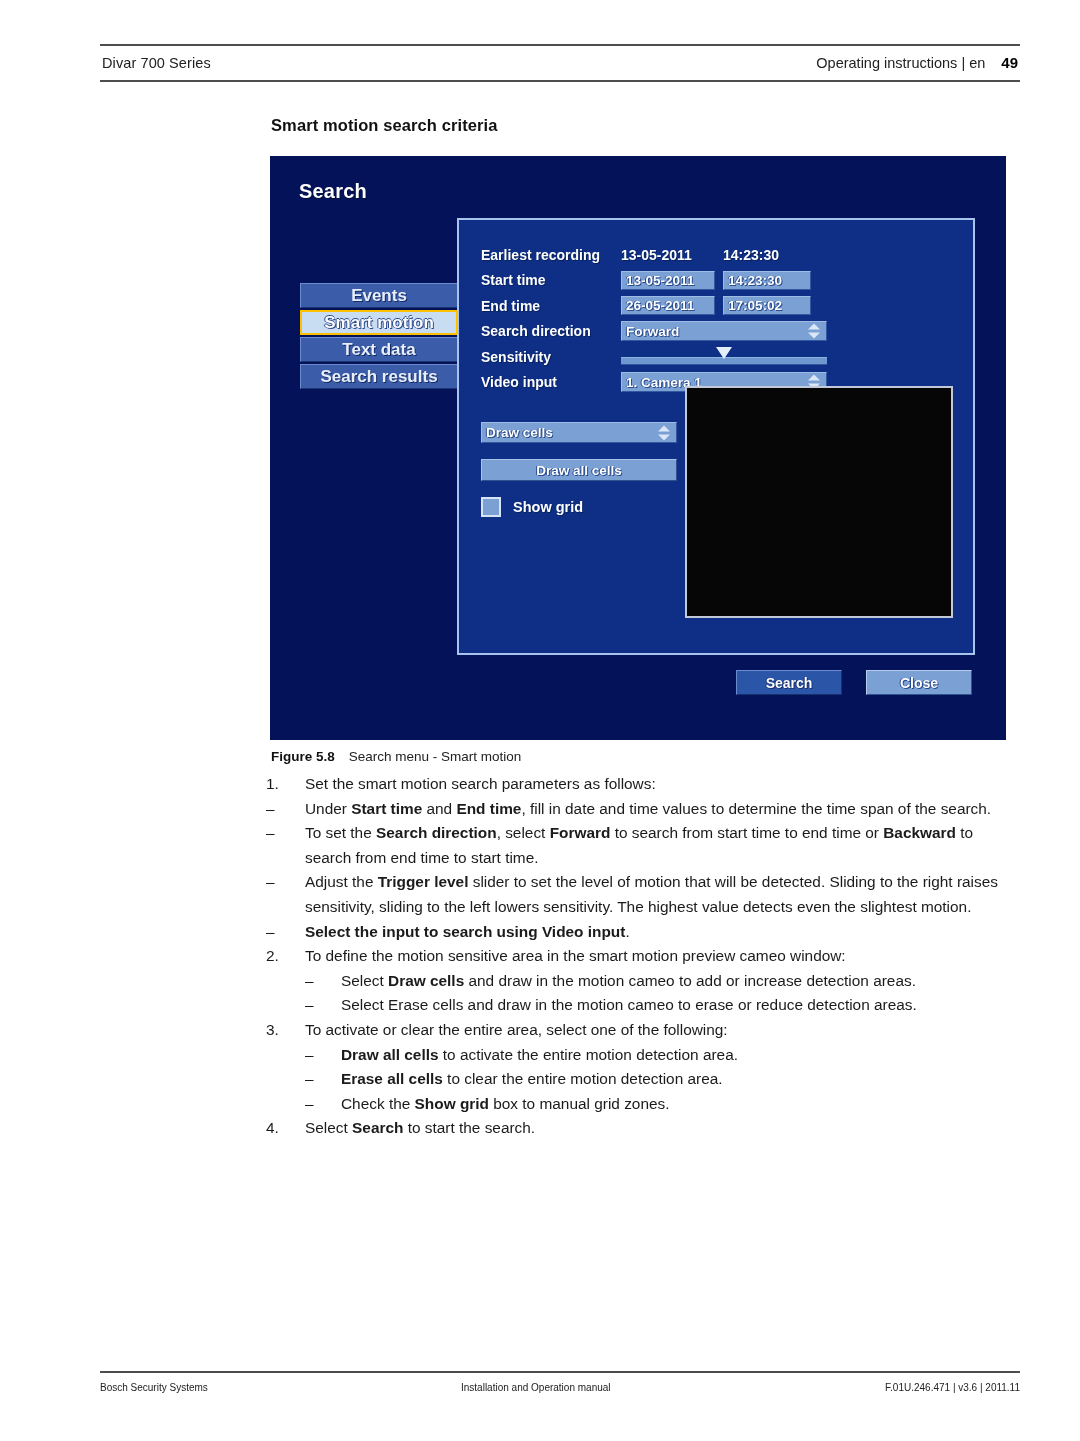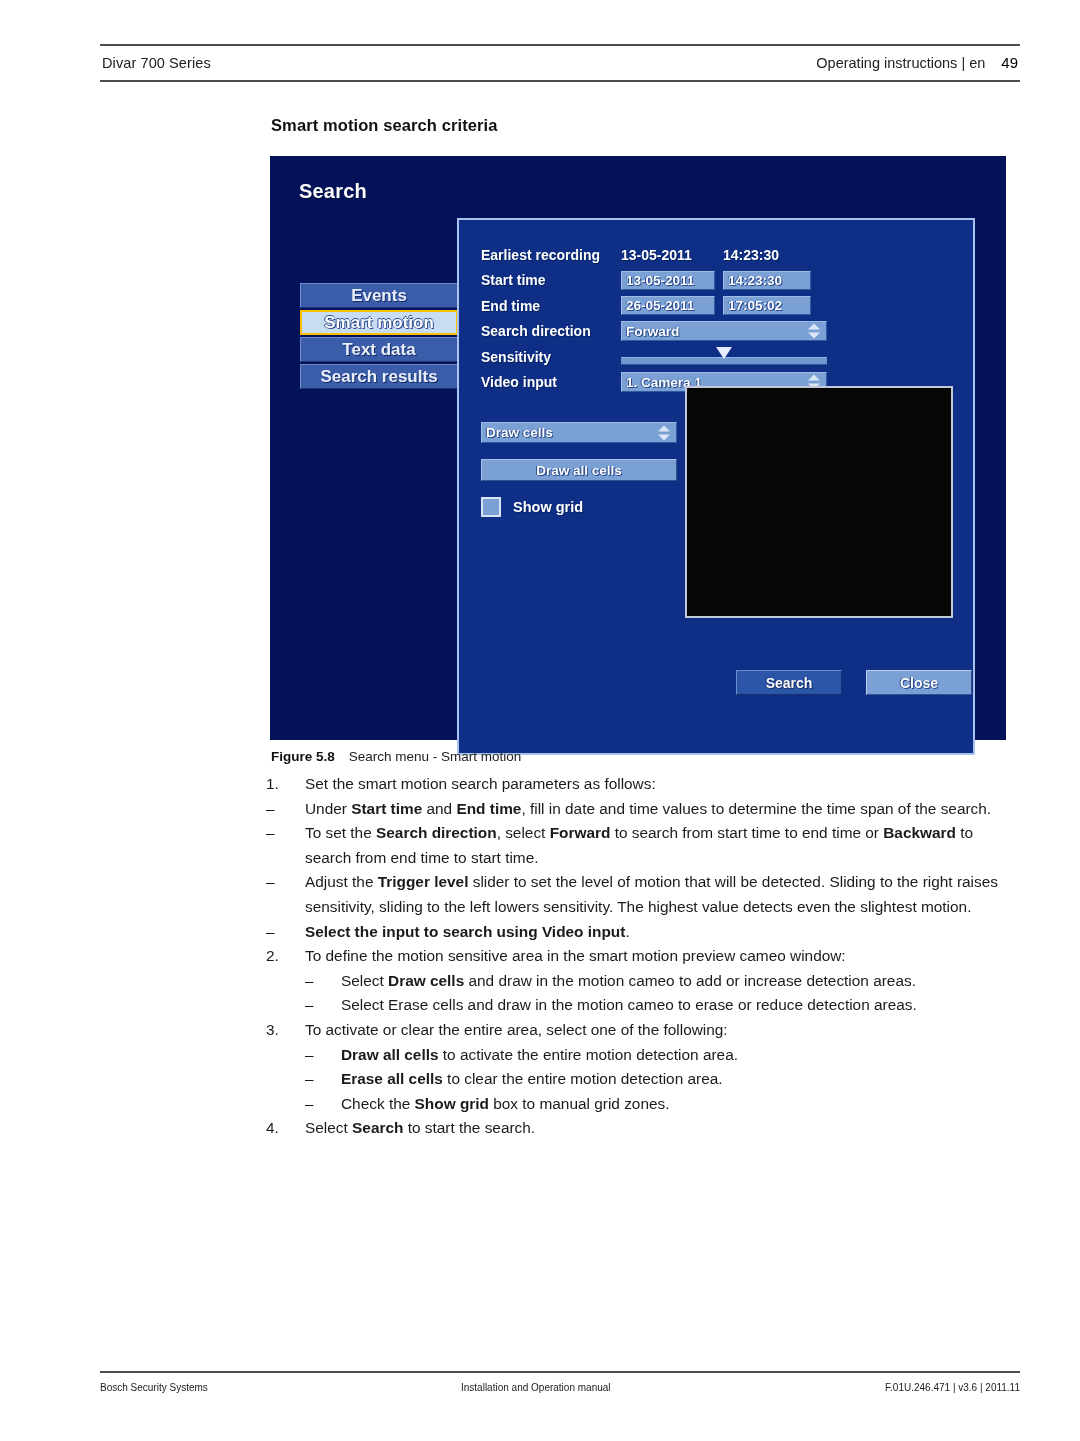--- a/index.html
+++ b/index.html
@@ -39,21 +39,21 @@
     font-size: 14.5px;
     color: #222;
   }
   .page-header .hleft { letter-spacing: .1px; }
   .page-header .hright {
     display: flex;
     align-items: center;
     gap: 16px;
   }
   .page-header .hright .pgnum {
-    font-weight: normal;
+    font-weight: bold;
     font-size: 15px;
     color: #000;
   }
 
   
   .section-title {
     position: absolute;
     left: 271px;
     top: 116px;
     font-size: 16.5px;
@@ -113,21 +113,21 @@
     border: 2px solid #ffc000;
     text-shadow: 1px 1px 0 #2b4a91, -1px 0 0 #2b4a91, 0 -1px 0 #2b4a91;
   }
 
   
   .dialog {
     position: absolute;
     left: 187px;
     top: 62px;
     width: 518px;
-    height: 537px;
+    height: 437px;
     background: #0f2f86;
     border: 2px solid #a8c4ec;
     box-sizing: border-box;
   }
 
   .form {
     position: absolute;
     left: 22px;
     top: 22px;
     width: 476px;

